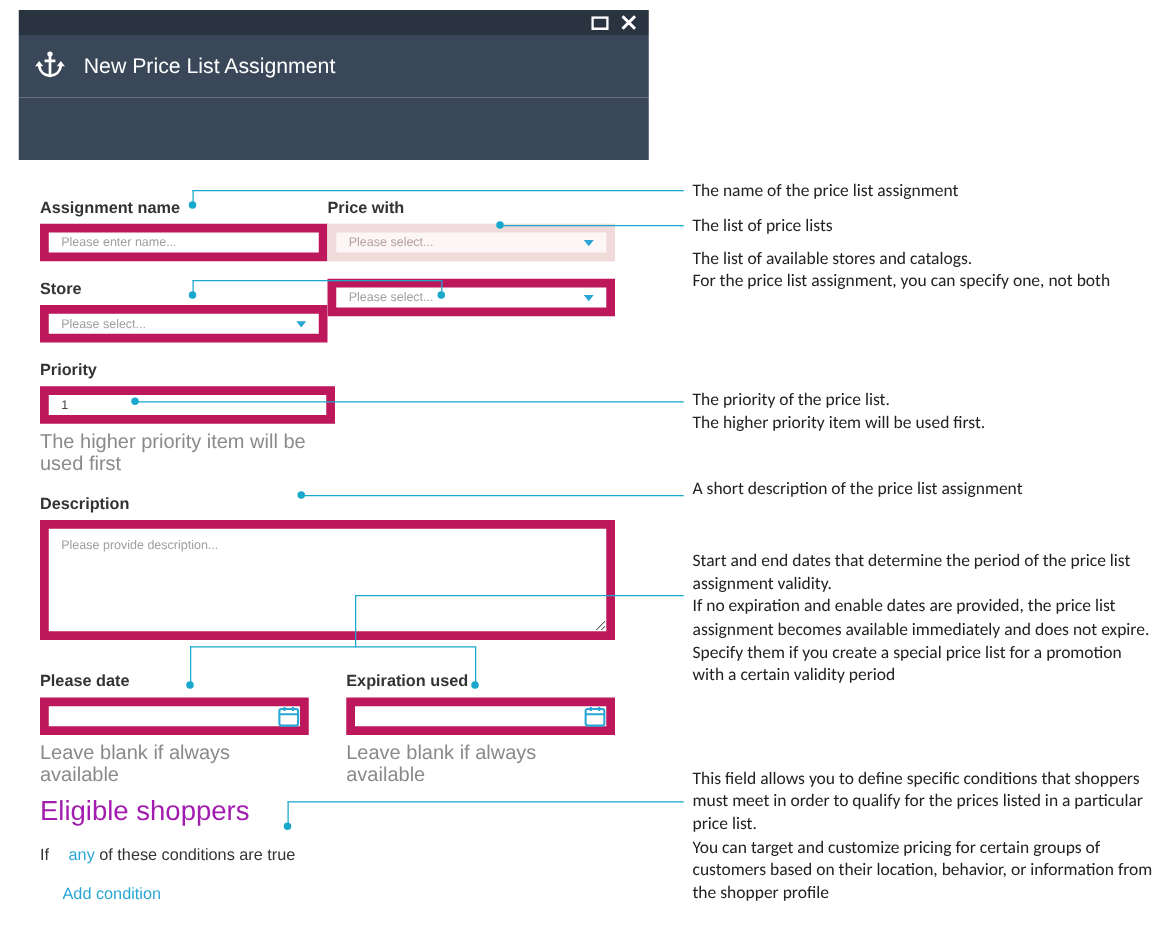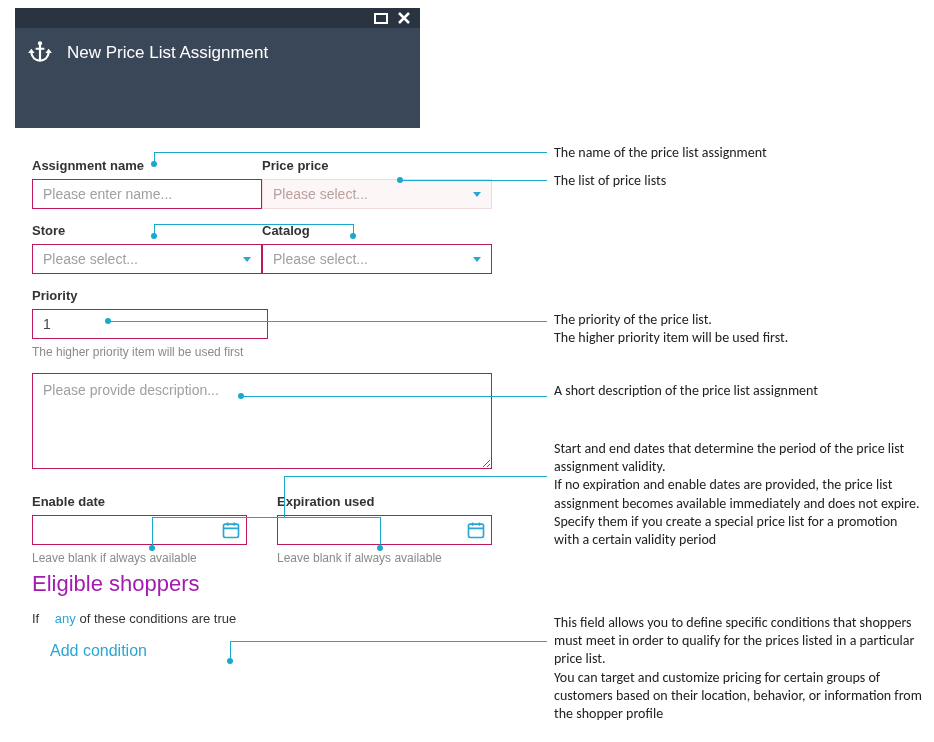--- a/index.html
+++ b/index.html
@@ -1,56 +1,56 @@
 <!DOCTYPE html>
 <html><head>
 <meta charset="utf-8">
 <style>
   * { box-sizing: border-box; margin:0; padding:0; }
   body { font-family: 'Segoe UI', Arial, sans-serif; font-size:13px; color:#333; background:#fff; width:934px; }
   .stage { position:relative; width:934px; height:742px; }
 
   
-  .blade { position:absolute; left:15px; top:8px; width:405px; }
+  .blade { position:absolute; left:15px; top:8px; width:504px; }
   .blade-titlebar { height:20px; background:#2a3441; display:flex; justify-content:flex-end; align-items:center; padding-right:10px; gap:10px; }
   .blade-titlebar .tb-icon { color:#fff; cursor:pointer; display:inline-flex; }
   .blade-header { background:#3a4758; height:50px; display:flex; align-items:center; padding-left:12px; gap:14px; }
   .blade-header .anchor { color:#fff; }
   .blade-header .title { color:#fff; font-size:17px; font-weight:400; }
   .blade-sub { background:#3a4758; height:50px; }
 
   
   .form { position:absolute; left:32px; top:158px; width:460px; }
   .row { display:flex; margin-bottom:14px; }
   .col { flex:1; min-width:0; }
   .label { font-size:13px; font-weight:600; color:#333; margin-bottom:6px; display:block; }
   input[type=text], textarea, .select {
-    width:100%; height:30px; border:1px solid #be185d; padding:0 10px;
-    font-size:14px; color:#444; background:#fff;
+    width:100%; height:30px; border:7px solid #be185d; padding:0 10px;
+    font-size:10px; color:#444; background:#fff;
   }
   input[type=text]::placeholder, textarea::placeholder { color:#a0a0a0; }
   .required { background:#fdf6f6; border-color:#f0dada; }
   .select { display:flex; align-items:center; justify-content:space-between; cursor:pointer; }
   .select .ph { color:#a0a0a0; }
   .select.required .ph { color:#b8a0a0; }
   .caret { width:0;height:0;border-left:4px solid transparent;border-right:4px solid transparent;border-top:5px solid #2aa6d6; }
   textarea { height:96px; padding:8px 10px; resize:both; font-family:inherit; }
-  .hint { font-size:12px; color:#8a8a8a; margin-top:6px; }
+  .hint { font-size:16px; color:#8a8a8a; margin-top:6px; }
   .priority-col { width:236px; }
   .date-row { display:flex; gap:30px; margin-top:22px; }
   .date-field { flex:1; }
   .date-input { position:relative; }
   .date-input input { padding-right:34px; }
   .cal-btn { position:absolute; right:5px; top:4px; width:22px; height:22px; display:flex; align-items:center; justify-content:center; cursor:pointer; }
   .cal-btn svg { stroke:#2aa6d6; fill:none; }
 
   .section-heading { font-size:22px; font-weight:400; color:#a21caf; margin-top:6px; }
   .cond-line { margin-top:14px; font-size:13px; color:#333; }
   .cond-line .any { color:#2aa6d6; cursor:pointer;margin-left:12px; }
-  .add-cond { margin-top:16px; color:#2aa6d6; font-size:16px; cursor:pointer; padding-left:18px; }
+  .add-cond { margin-top:16px; color:#2aa6d6; font-size:13px; cursor:pointer; padding-left:18px; }
 
   
   .c-line { position:absolute; background:#1aa8cc; }
   .c-dot  { position:absolute; width:6px; height:6px; background:#1aa8cc; border-radius:50%; transform:translate(-50%,-50%); }
 
   
   .annot { position:absolute; font-family:Calibri, 'Segoe UI', Arial, sans-serif; font-size:14px; color:#222; line-height:1.3; width:370px; }
 </style>
 </head>
 <body>
@@ -81,60 +81,60 @@
     <div class="blade-sub"></div>
   </div>
 
   <div class="form">
     <div class="row">
       <div class="col">
         <label class="label">Assignment name</label>
         <input type="text" class="required" placeholder="Please enter name..." style="">
       </div>
       <div class="col">
-        <label class="label">Price price</label>
+        <label class="label">Price with</label>
         <div class="select required">
           <span class="ph">Please select...</span>
           <span class="caret"></span>
         </div>
       </div>
     </div>
 
     <div class="row">
       <div class="col">
         <label class="label">Store</label>
         <div class="select">
           <span class="ph">Please select...</span>
           <span class="caret"></span>
         </div>
       </div>
       <div class="col">
-        <label class="label">Catalog</label>
         <div class="select">
           <span class="ph">Please select...</span>
           <span class="caret"></span>
         </div>
       </div>
     </div>
 
     <div class="row">
       <div class="priority-col">
         <label class="label">Priority</label>
         <input type="text" value="1" style="">
         <div class="hint">The higher priority item will be used first</div>
       </div>
     </div>
 
     <div>
+      <label class="label">Description</label>
       <textarea placeholder="Please provide description..." style=""></textarea>
     </div>
 
     <div class="date-row">
       <div class="date-field">
-        <label class="label">Enable date</label>
+        <label class="label">Please date</label>
         <div class="date-input">
           <input type="text" style="">
           <span class="cal-btn">
             <svg width="20" height="20" viewBox="0 0 24 24" stroke-width="2">
                 <rect x="3" y="5" width="18" height="16" rx="2"></rect>
                 <path d="M3 10h18M8 3v4M16 3v4"></path>
               </svg>
           </span>
         </div>
         <div class="hint">Leave blank if always available</div>
@@ -190,18 +190,19 @@
   <div class="c-line" style="left:284px; top:517px; width:1px; height:1px;"></div>
   <div class="c-line" style="left:284px; top:476px; width:1px; height:41px;"></div>
   <div class="c-line" style="left:284px; top:476px; width:263px; height:1px;"></div>
 
   <div class="c-dot" style="left:230px; top:661px;"></div>
   <div class="c-line" style="left:230px; top:641px; width:1px; height:20px;"></div>
   <div class="c-line" style="left:230px; top:641px; width:317px; height:1px;"></div>
 
   <div class="annot" style="left:554px; top:144px;">The name of the price list assignment</div>
   <div class="annot" style="left:554px; top:172px;">The list of price lists</div>
+  <div class="annot" style="left:554px; top:198px;">The list of available stores and catalogs.<br>For the price list assignment, you can specify one, not both</div>
   <div class="annot" style="left:554px; top:311px;">The priority of the price list.<br>The higher priority item will be used first.</div>
   <div class="annot" style="left:554px; top:382px;">A short description of the price list assignment</div>
   <div class="annot" style="left:554px; top:614px;">This field allows you to define specific conditions that shoppers must meet in order to qualify for the prices listed in a particular price list.<br>You can target and customize pricing for certain groups of customers based on their location, behavior, or information from the shopper profile</div>
   <div class="annot" style="left:554px; top:440px;">Start and end dates that determine the period of the price list assignment validity.<br>If no expiration and enable dates are provided, the price list assignment becomes available immediately and does not expire.<br>Specify them if you create a special price list for a promotion with a certain validity period</div>
 
 </div>
 
 </body></html>

